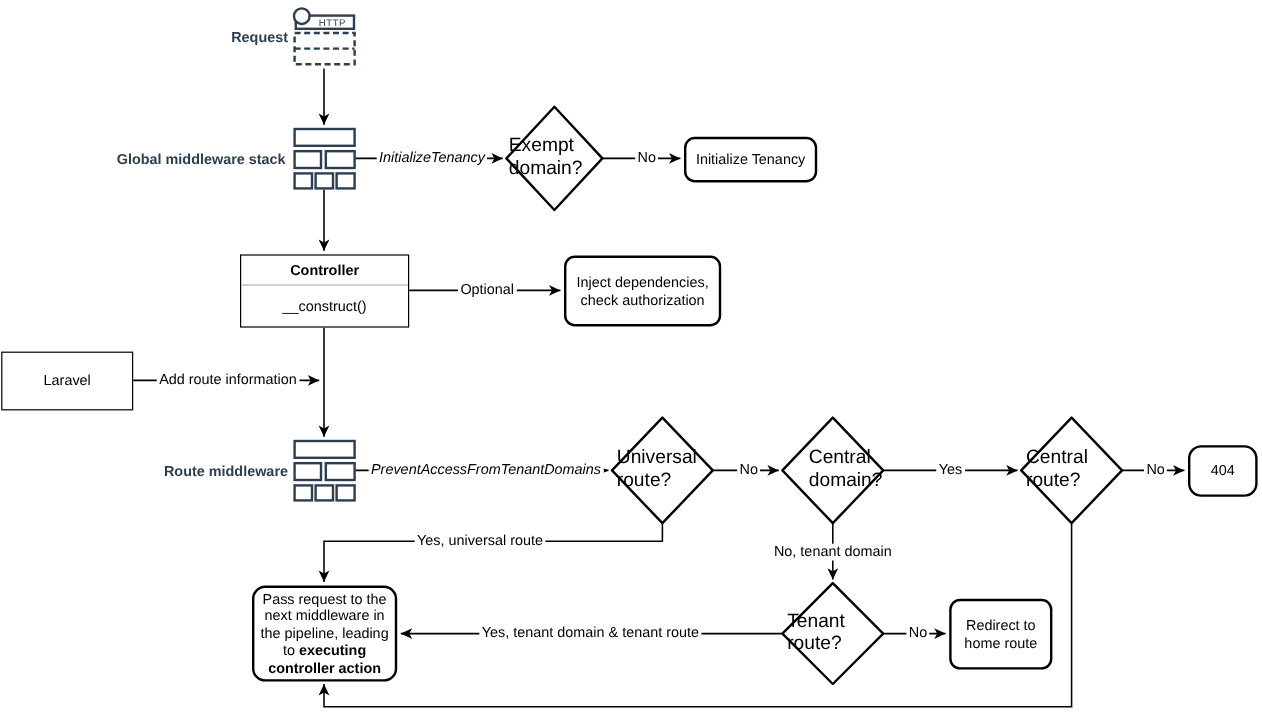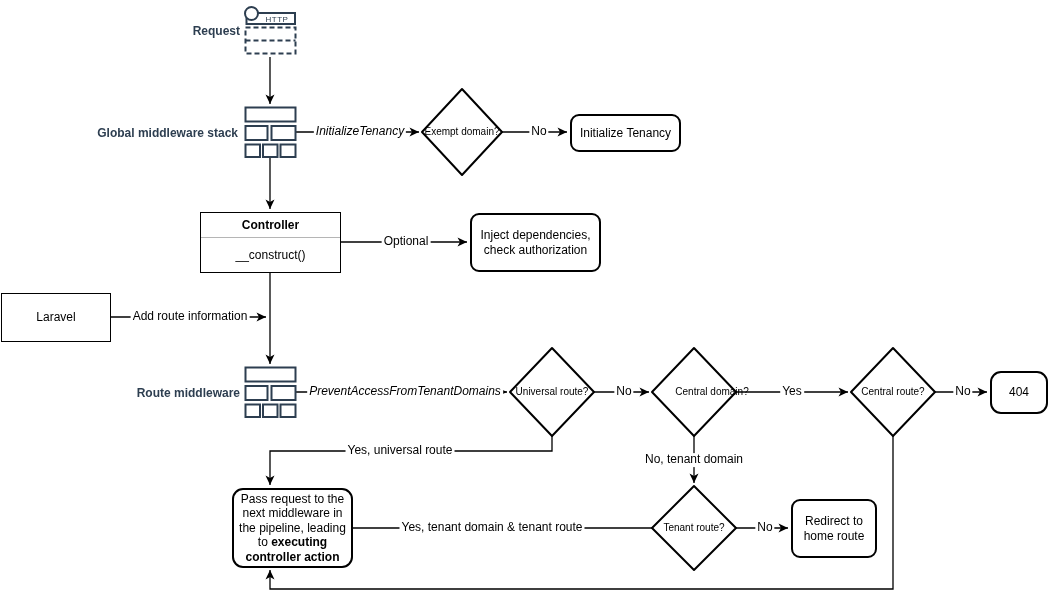--- a/index.html
+++ b/index.html
@@ -40,21 +40,21 @@
   
   .el {
     position:absolute; transform:translate(-50%,-50%); z-index:2;
     font-size:12px; color:#000; background:#fff; white-space:nowrap;
     padding:0 2px; line-height:1.15;
   }
   .el.italic { font-style:italic; }
   
   .dl {
     position:absolute; transform:translate(-50%,-50%); z-index:2;
-    width:76px; text-align:center; font-size:10px; color:#000; line-height:1.18;
+    width:76px; text-align:left; font-size:16px; color:#000; line-height:1.18;
   }
 </style>
 </head>
 <body>
 
 <div class="canvas">
 
   <svg class="layer" width="1052" height="600" viewBox="0 0 1052 600">
     <defs>
       <marker id="arw" markerWidth="13" markerHeight="13" refX="11" refY="6.5" orient="auto" markerUnits="userSpaceOnUse">
@@ -138,21 +138,21 @@
   </div>
 
   <div class="box thick-r" style="left:990px; top:371px; width:58px; height:43px;">
     <span>404</span>
   </div>
 
   <div class="box" style="left:791px; top:499px; width:86px; height:59px;">
     <span style="width:70px;">Redirect to home route</span>
   </div>
 
-  <div class="box thick-r" style="left:210px; top:488px; width:121px; height:80px; padding:3px;margin-left:22px;">
+  <div class="box thick-r" style="left:210px; top:488px; width:121px; height:80px; padding:3px;">
     <span><span>Pass request to the next middleware in the pipeline, leading to </span><b>executing controller action</b></span>
   </div>
 
   <div class="dl" style="left:462px; top:132px;">Exempt domain?</div>
   <div class="dl" style="left:552px; top:392px;">Universal route?</div>
   <div class="dl" style="left:694px; top:392px;padding-left:36px;">Central domain?</div>
   <div class="dl" style="left:893px; top:392px;">Central route?</div>
   <div class="dl" style="left:694px; top:528px;">Tenant route?</div>
 
   <div class="el italic" style="left:360px; top:132px;">InitializeTenancy</div>

